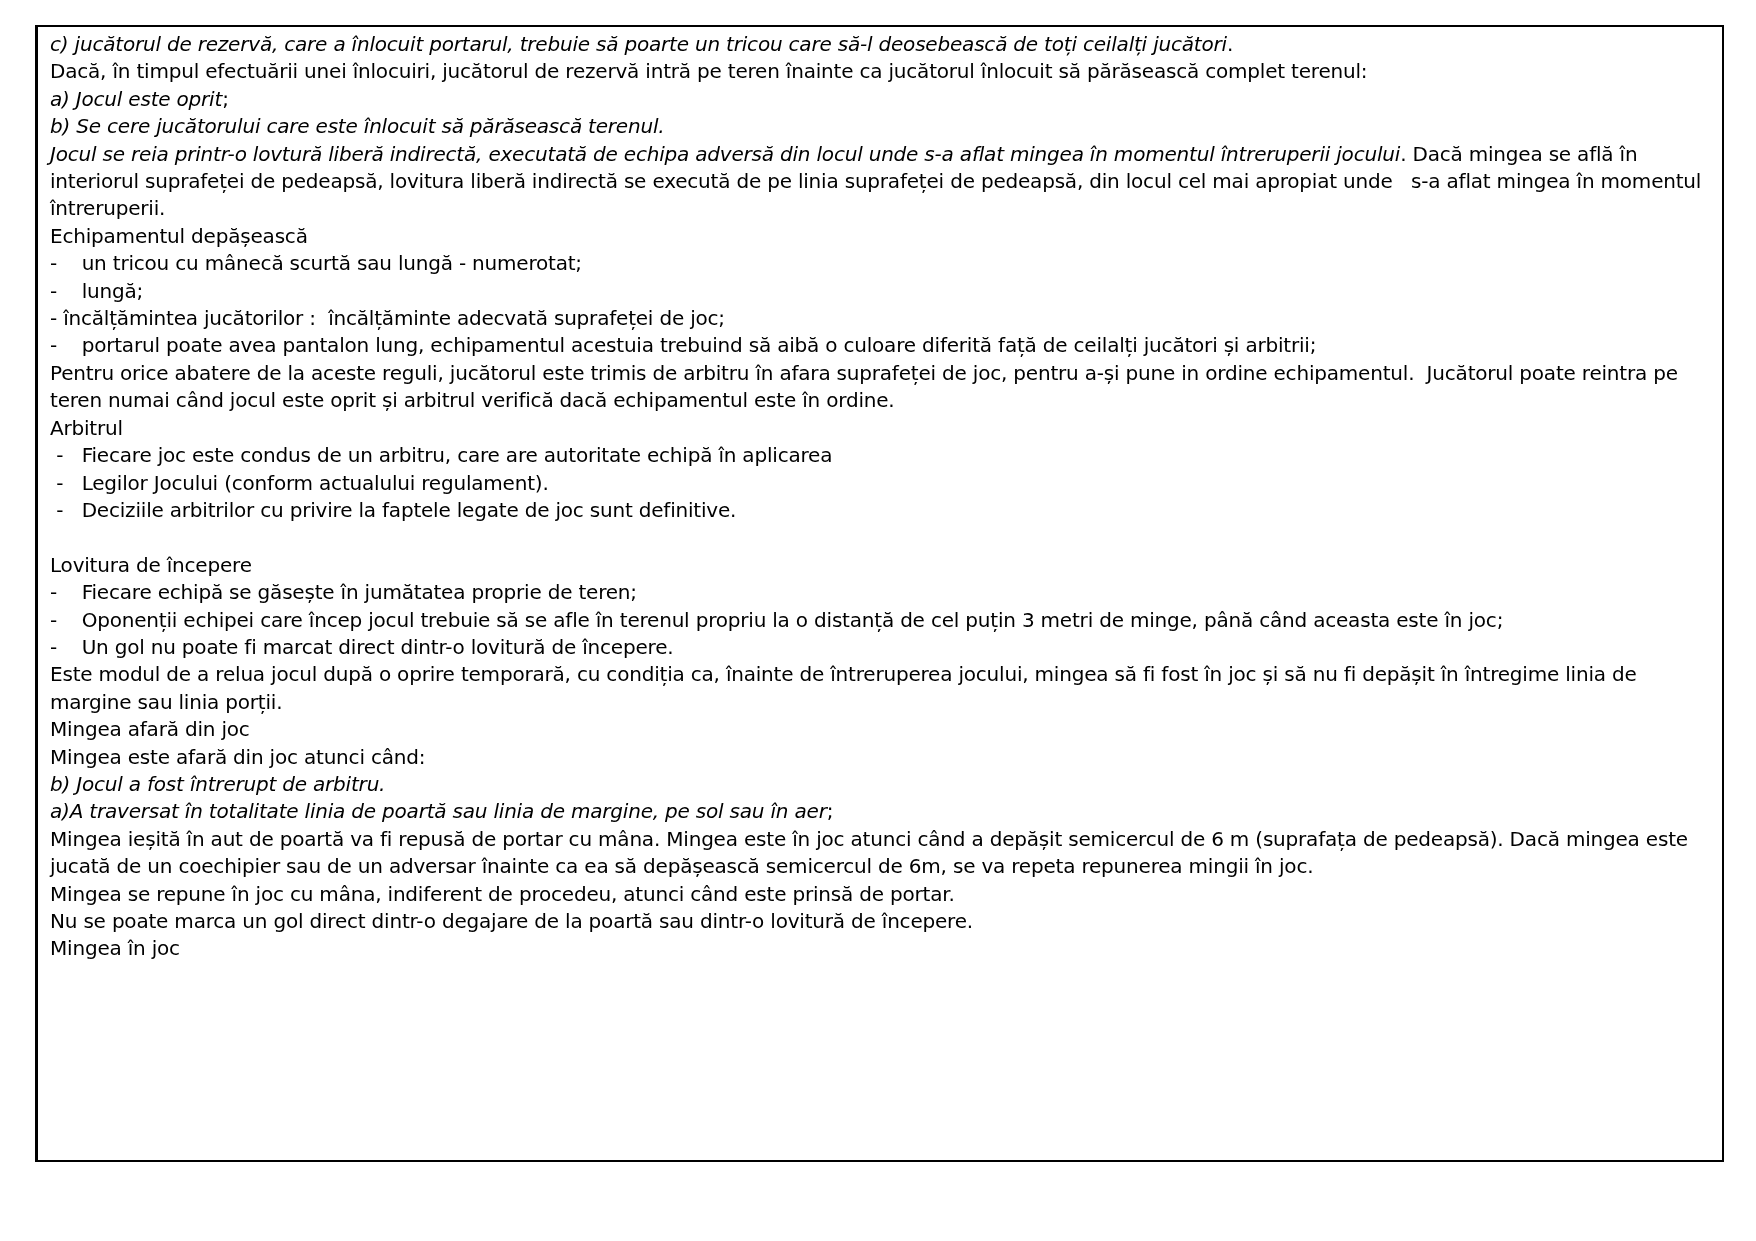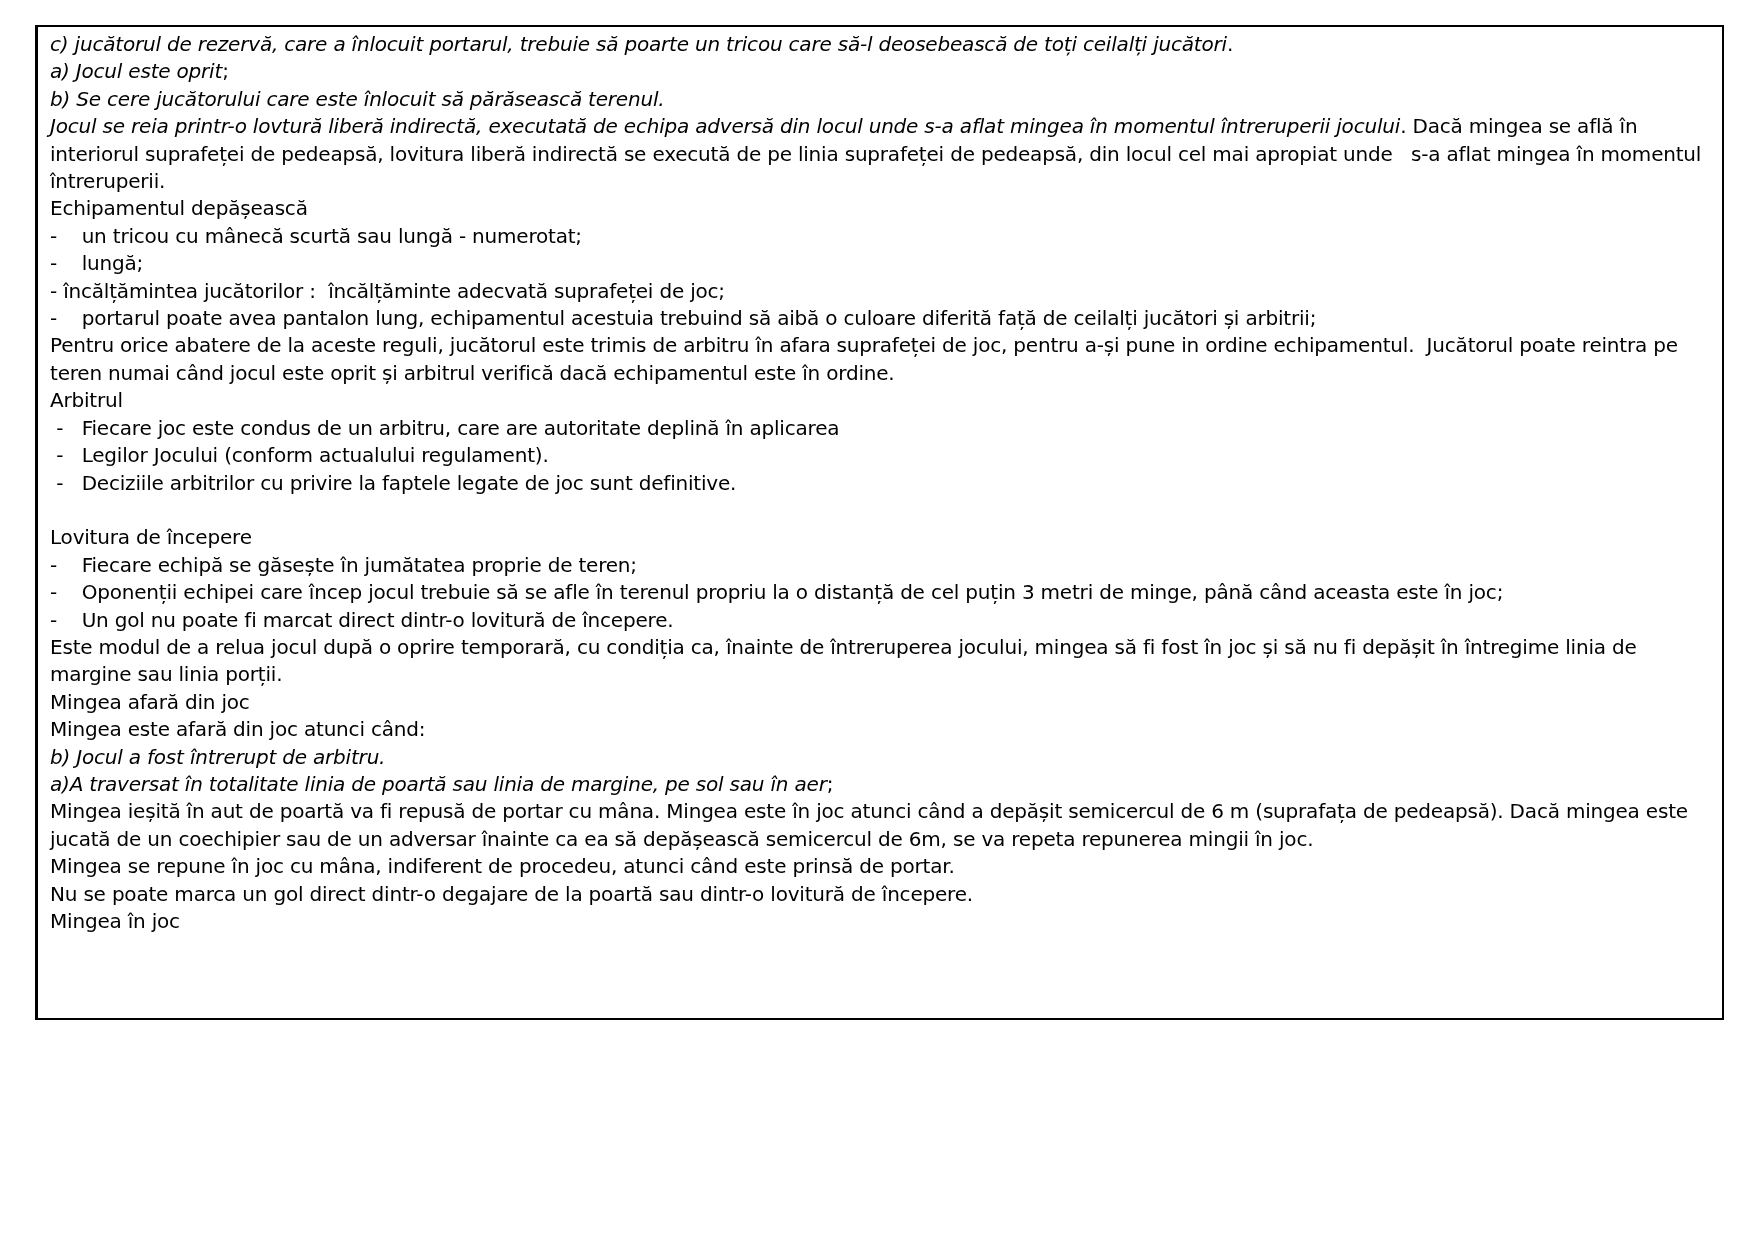--- a/index.html
+++ b/index.html
@@ -12,21 +12,21 @@
     height: 1241px;
     position: relative;
     font-family: "DejaVu Sans", "Liberation Sans", sans-serif;
     color: #000000;
   }
   .doc-box {
     position: absolute;
     left: 35px;
     top: 25px;
     width: 1689px;
-    height: 995px;
+    height: 1137px;
     border: 2px solid #000000;
     border-left-width: 3px;
     box-sizing: border-box;
     padding: 4px 10px 4px 12px;
     overflow: hidden;
     background: #ffffff;
   }
   .para {
     margin: 0;
     font-size: 20px;
@@ -37,31 +37,32 @@
   }
   .run { font-style: normal; }
   .run.italic { font-style: italic; }
 </style>
 </head>
 <body>
 
 <div class="doc-box">
   <div id="doc-body">
       <p class="para"><span class="run italic">c) jucătorul de rezervă, care a înlocuit portarul, trebuie să poarte un tricou care să-l deosebească de toți ceilalți jucători</span><span class="run">.</span></p>
+      <p class="para"><span class="run">Dacă, în timpul efectuării unei înlocuiri, jucătorul de rezervă intră pe teren înainte ca jucătorul înlocuit să părăsească complet terenul:</span></p>
       <p class="para"><span class="run italic">a) Jocul este oprit</span><span class="run">;</span></p>
       <p class="para"><span class="run italic">b) Se cere jucătorului care este înlocuit să părăsească terenul.</span></p>
       <p class="para"><span class="run italic">Jocul se reia printr-o lovtură liberă indirectă, executată de echipa adversă din locul unde s-a aflat mingea în momentul întreruperii jocului</span><span class="run">. Dacă mingea se află în interiorul suprafeței de pedeapsă, lovitura liberă indirectă se execută de pe linia suprafeței de pedeapsă, din locul cel mai apropiat unde   s-a aflat mingea în momentul întreruperii.</span></p>
       <p class="para"><span class="run">Echipamentul depășească</span></p>
       <p class="para"><span class="run">-    un tricou cu mânecă scurtă sau lungă - numerotat;</span></p>
       <p class="para"><span class="run">-    lungă;</span></p>
       <p class="para"><span class="run">- încălțămintea jucătorilor :  încălțăminte adecvată suprafeței de joc;</span></p>
       <p class="para"><span class="run">-    portarul poate avea pantalon lung, echipamentul acestuia trebuind să aibă o culoare diferită față de ceilalți jucători și arbitrii;</span></p>
       <p class="para"><span class="run">Pentru orice abatere de la aceste reguli, jucătorul este trimis de arbitru în afara suprafeței de joc, pentru a-și pune in ordine echipamentul.  Jucătorul poate reintra pe teren numai când jocul este oprit și arbitrul verifică dacă echipamentul este în ordine.</span></p>
       <p class="para"><span class="run">Arbitrul</span></p>
-      <p class="para"><span class="run"> -   Fiecare joc este condus de un arbitru, care are autoritate deplină în aplicarea</span></p>
+      <p class="para"><span class="run"> -   Fiecare joc este condus de un arbitru, care are autoritate echipă în aplicarea</span></p>
       <p class="para"><span class="run"> -   Legilor Jocului (conform actualului regulament).</span></p>
       <p class="para"><span class="run"> -   Deciziile arbitrilor cu privire la faptele legate de joc sunt definitive.</span></p>
       <p class="para"><span class="run"></span></p>
       <p class="para"><span class="run">Lovitura de începere</span></p>
       <p class="para"><span class="run">-    Fiecare echipă se găsește în jumătatea proprie de teren;</span></p>
       <p class="para"><span class="run">-    Oponenții echipei care încep jocul trebuie să se afle în terenul propriu la o distanță de cel puțin 3 metri de minge, până când aceasta este în joc;</span></p>
       <p class="para"><span class="run">-    Un gol nu poate fi marcat direct dintr-o lovitură de începere.</span></p>
       <p class="para"><span class="run">Este modul de a relua jocul după o oprire temporară, cu condiția ca, înainte de întreruperea jocului, mingea să fi fost în joc și să nu fi depășit în întregime linia de margine sau linia porții.</span></p>
       <p class="para"><span class="run">Mingea afară din joc</span></p>
       <p class="para"><span class="run">Mingea este afară din joc atunci când:</span></p>

